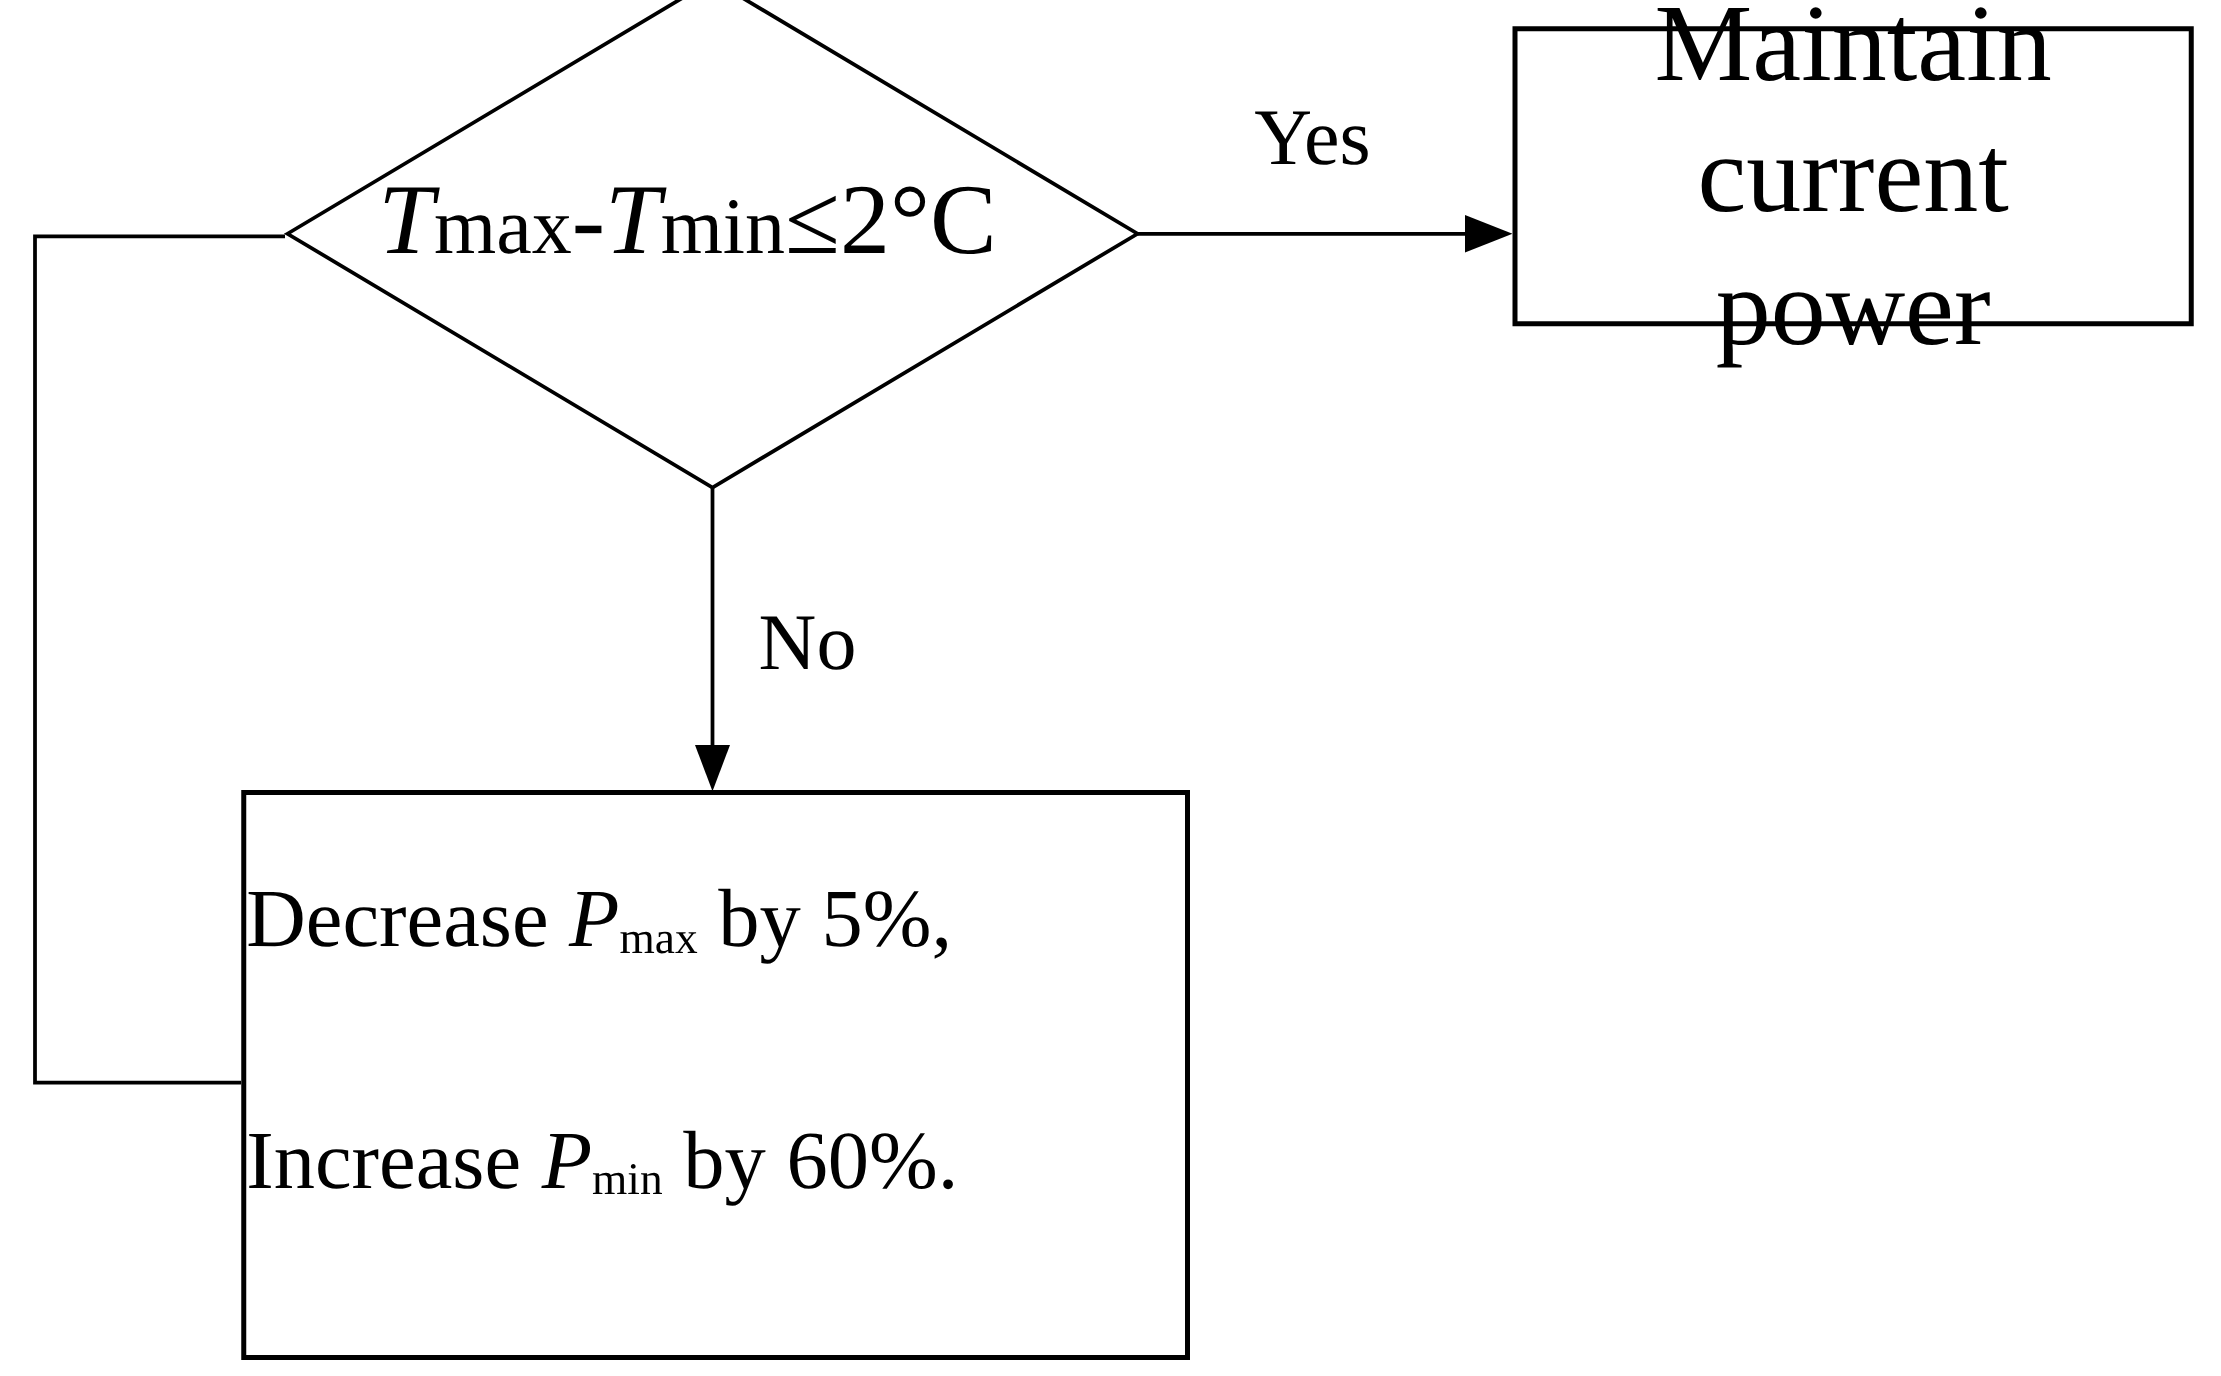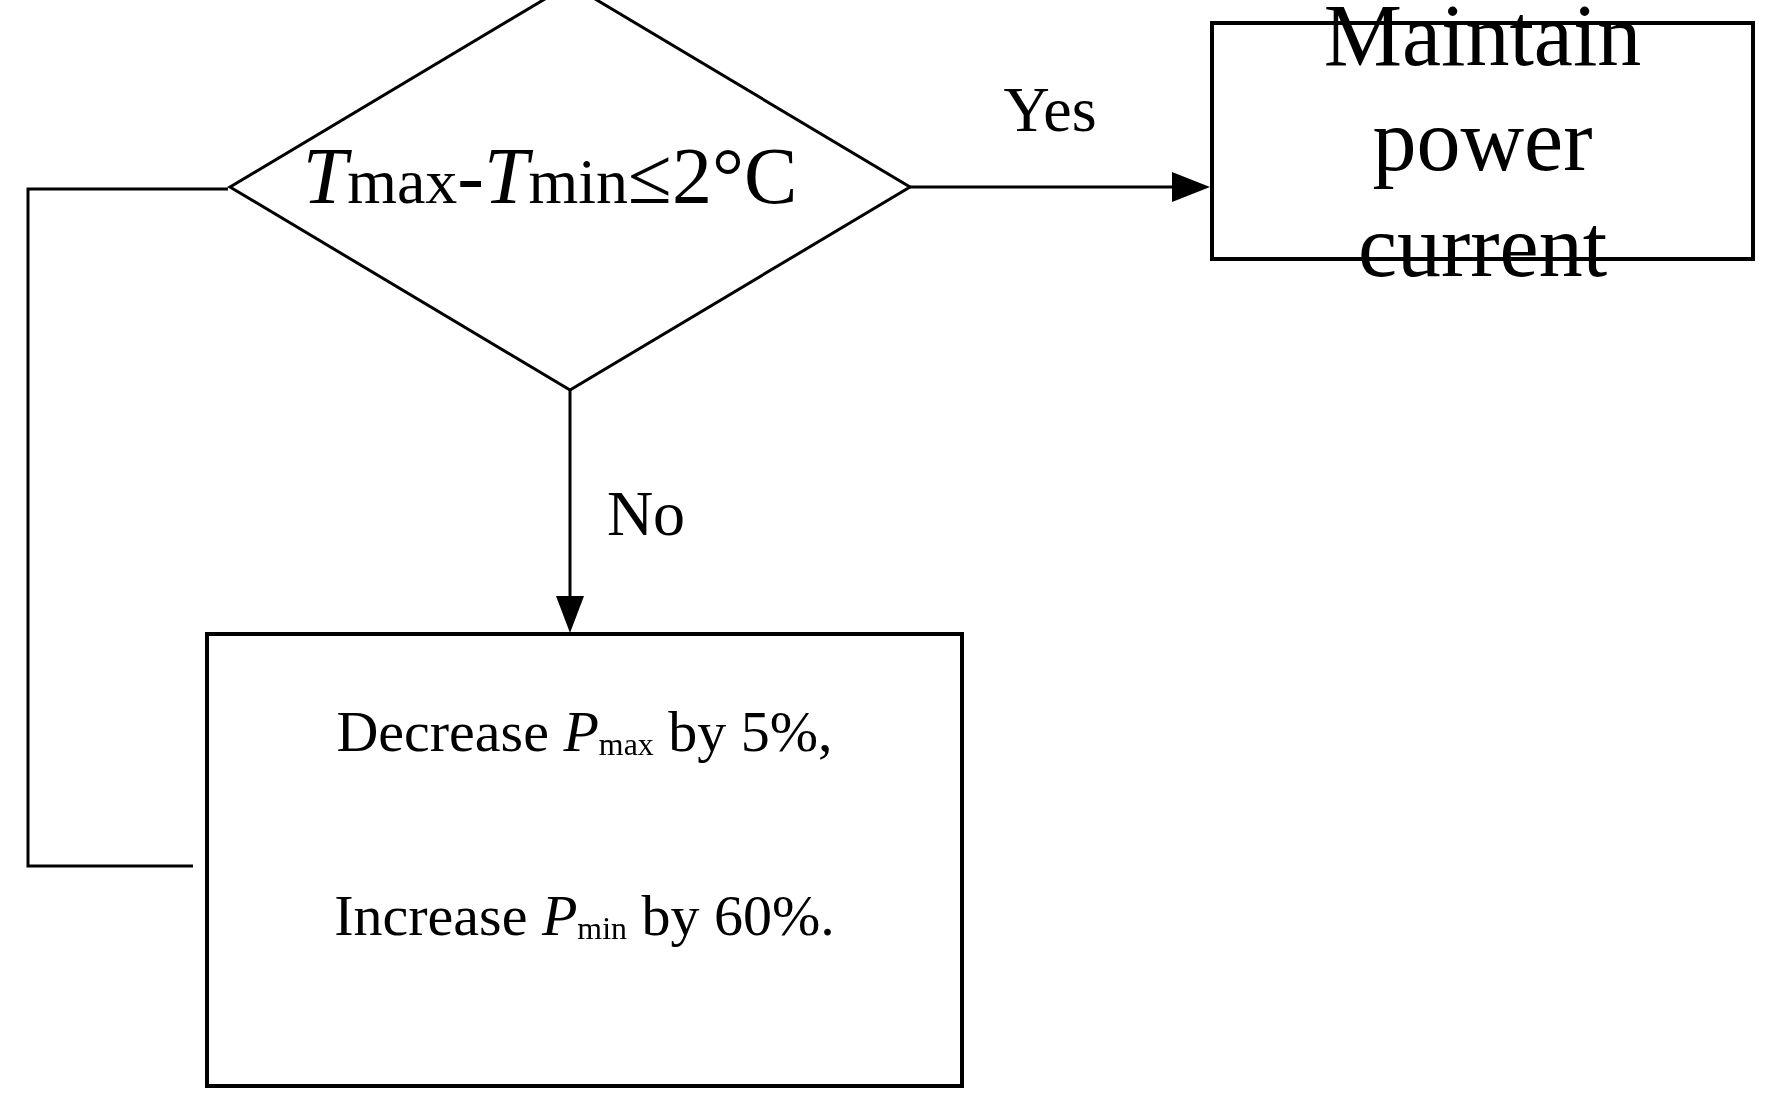--- a/index.html
+++ b/index.html
@@ -41,24 +41,22 @@
     justify-content: center;
     align-items: center;
     font-size: 88px;
     line-height: 1.2;
     text-align: center;
   }
   .box2 {
     left: 193px; top: 632px;
     width: 759px; height: 456px;
     padding-top: 64px;
-    align-items: center;
-    font-size: 58px;
+    font-size: 66px;
     line-height: 1.1;
-    margin-left: 12px;
   }
   .box2 .bline {
     white-space: pre;
   }
   .box2 .bline + .bline {
     margin-top: 120px;
   }
   .formula {
     position: absolute;
     left: 210px; top: 131px;
@@ -109,22 +107,22 @@
   <div class="branch-label yes-label">
     <span>Yes</span>
   </div>
 
   <div class="branch-label no-label">
     <span>No</span>
   </div>
 
   <div class="box box1">
     <div>Maintain</div>
+    <div>current</div>
     <div>power</div>
-    <div>current</div>
   </div>
 
   <div class="box box2">
     <div class="bline"><span>Decrease </span><span class="it">P</span><span class="psub">max</span><span> by 5%,</span></div>
     <div class="bline"><span>Increase </span><span class="it">P</span><span class="psub">min</span><span> by 60%.</span></div>
   </div>
 
 </div>
 
 </body></html>

